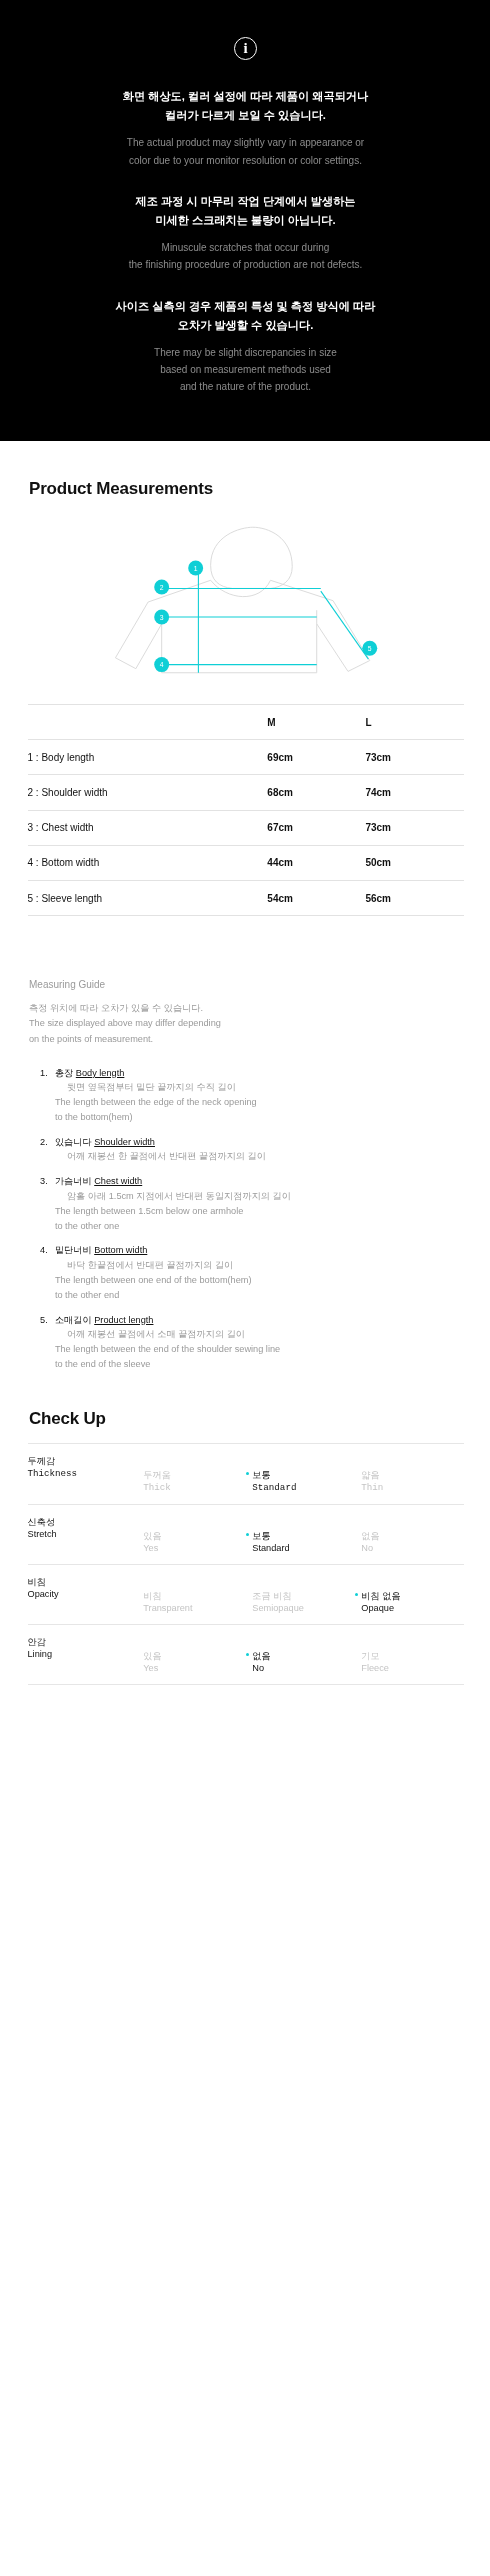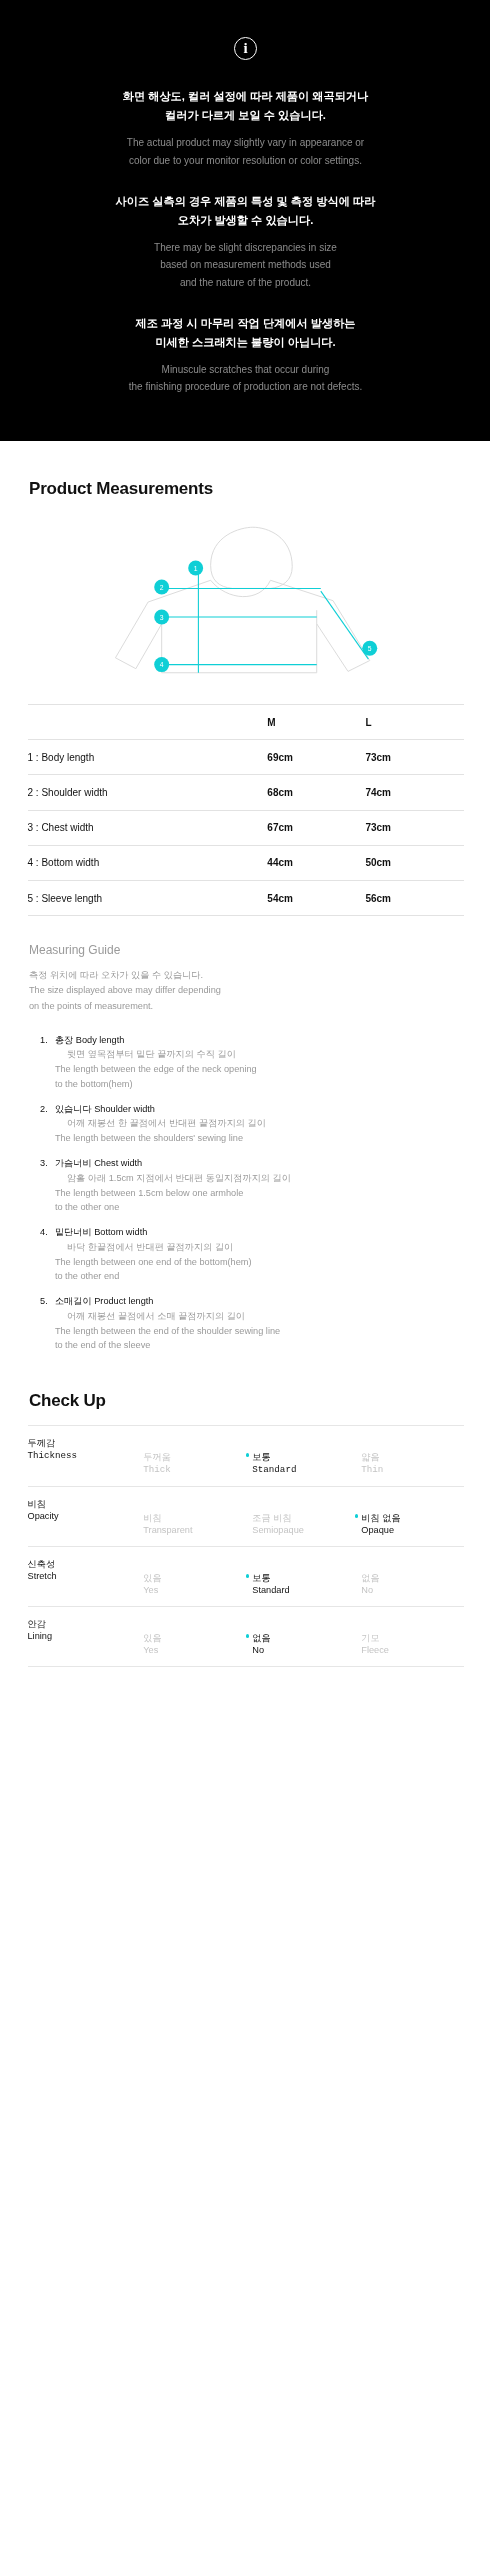--- a/index.html
+++ b/index.html
@@ -78,24 +78,25 @@
   .meas-table th.col-label { width: 225px; }
   .meas-table th.col-size { width: 92px; font-weight: bold; text-align: left; }
   .meas-table td.val { font-weight: bold; width: 92px; }
   .meas-table td.lbl { color: #111; }
 
   
   .guide {
     padding: 27px 29px 0;
   }
   .guide h3 {
-    font-size: 12px;
+    font-size: 10px;
     color: #9a9a9a;
     font-weight: normal;
     margin-bottom: 11px;
+    margin-top: 36px;
   }
   .guide .note {
     font-size: 9.2px;
     color: #9a9a9a;
     line-height: 1.65;
     white-space: pre-line;
     margin-bottom: 19px;
   }
   ol.guide-list {
     list-style: none;
@@ -113,21 +114,21 @@
   ol.guide-list > li::before {
     content: counter(g) ".";
     position: absolute;
     left: 5.5px;
     top: 0;
     color: #111;
     font-size: 9.2px;
   }
   .g-title { color: #111; }
   .g-title .ko { color: #111; }
-  .g-title .en { color: #111; }
+  .g-title .en { color: #111; text-decoration: underline; }
   .g-sub-ko { color: #9a9a9a; margin-left: 12px; }
   .g-sub-en { color: #9a9a9a; white-space: pre-line; }
 
   
   .checkup-table {
     width: 436px;
     margin: 13.6px auto 27px;
     border-collapse: collapse;
     font-size: 9.2px;
   }
@@ -163,31 +164,31 @@
   <section class="notice">
     <div class="info-icon">i</div>
 
     <div class="notice-group">
       <p class="notice-ko">화면 해상도, 컬러 설정에 따라 제품이 왜곡되거나
 컬러가 다르게 보일 수 있습니다.</p>
       <p class="notice-en">The actual product may slightly vary in appearance or
 color due to your monitor resolution or color settings.</p>
     </div>
     <div class="notice-group">
+      <p class="notice-ko">제조 과정 시 마무리 작업 단계에서 발생하는
+미세한 스크래치는 불량이 아닙니다.</p>
+      <p class="notice-en">Minuscule scratches that occur during
+the finishing procedure of production are not defects.</p>
+    </div>
+    <div class="notice-group">
       <p class="notice-ko">사이즈 실측의 경우 제품의 특성 및 측정 방식에 따라
 오차가 발생할 수 있습니다.</p>
       <p class="notice-en">There may be slight discrepancies in size
 based on measurement methods used
 and the nature of the product.</p>
-    </div>
-    <div class="notice-group">
-      <p class="notice-ko">제조 과정 시 마무리 작업 단계에서 발생하는
-미세한 스크래치는 불량이 아닙니다.</p>
-      <p class="notice-en">Minuscule scratches that occur during
-the finishing procedure of production are not defects.</p>
     </div>
   </section>
 
   <h2 class="section-title">Product Measurements</h2>
 
   <div class="diagram-wrap">
     <svg width="436" height="170" viewBox="0 0 640 250">
       <g fill="none" stroke="#d9d9d9" stroke-width="1.4" stroke-linejoin="round">
 
         <path d="M268 74 C268 30, 312 18, 330 18 C352 18, 388 32, 388 76 C388 96, 374 106, 356 108 L300 108 C280 106, 268 96, 268 74 Z"></path>
@@ -287,21 +288,20 @@
         <div class="g-sub-ko">뒷면 옆목점부터 밑단 끝까지의 수직 길이</div>
         <div class="g-sub-en">The length between the edge of the neck opening
 to the bottom(hem)</div>
       </li>
       <li>
         <div class="g-title">
           <span class="ko">있습니다</span>
           <span class="en">Shoulder width</span>
         </div>
         <div class="g-sub-ko">어깨 재봉선 한 끝점에서 반대편 끝점까지의 길이</div>
-        <div class="g-sub-en">The length between the shoulders' sewing line</div>
       </li>
       <li>
         <div class="g-title">
           <span class="ko">가슴너비</span>
           <span class="en">Chest width</span>
         </div>
         <div class="g-sub-ko">암홀 아래 1.5cm 지점에서 반대편 동일지점까지의 길이</div>
         <div class="g-sub-en">The length between 1.5cm below one armhole
 to the other one</div>
       </li>
@@ -350,20 +350,45 @@
         <td>
           <div class="opt">
             <span class="ko">얇음</span>
             <span class="en">Thin</span>
           </div>
         </td>
       </tr>
 
       <tr>
         <td class="rowhead">
+          <span class="ko">신축성</span>
+          <span class="en">Stretch</span>
+        </td>
+        <td>
+          <div class="opt">
+            <span class="ko">있음</span>
+            <span class="en">Yes</span>
+          </div>
+        </td>
+        <td>
+          <div class="opt active">
+            <span class="ko">보통</span>
+            <span class="en">Standard</span>
+          </div>
+        </td>
+        <td>
+          <div class="opt">
+            <span class="ko">없음</span>
+            <span class="en">No</span>
+          </div>
+        </td>
+      </tr>
+
+      <tr>
+        <td class="rowhead">
           <span class="ko">비침</span>
           <span class="en">Opacity</span>
         </td>
         <td>
           <div class="opt">
             <span class="ko">비침</span>
             <span class="en">Transparent</span>
           </div>
         </td>
         <td>
@@ -375,45 +400,20 @@
         <td>
           <div class="opt active">
             <span class="ko">비침 없음</span>
             <span class="en">Opaque</span>
           </div>
         </td>
       </tr>
 
       <tr>
         <td class="rowhead">
-          <span class="ko">신축성</span>
-          <span class="en">Stretch</span>
-        </td>
-        <td>
-          <div class="opt">
-            <span class="ko">있음</span>
-            <span class="en">Yes</span>
-          </div>
-        </td>
-        <td>
-          <div class="opt active">
-            <span class="ko">보통</span>
-            <span class="en">Standard</span>
-          </div>
-        </td>
-        <td>
-          <div class="opt">
-            <span class="ko">없음</span>
-            <span class="en">No</span>
-          </div>
-        </td>
-      </tr>
-
-      <tr>
-        <td class="rowhead">
           <span class="ko">안감</span>
           <span class="en">Lining</span>
         </td>
         <td>
           <div class="opt">
             <span class="ko">있음</span>
             <span class="en">Yes</span>
           </div>
         </td>
         <td>

